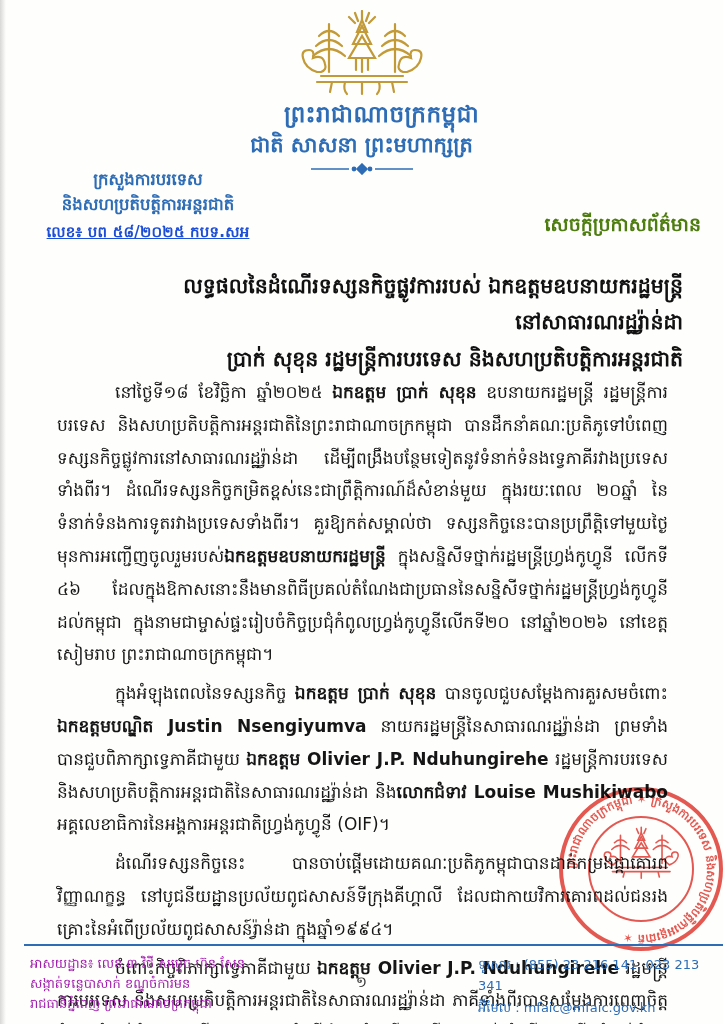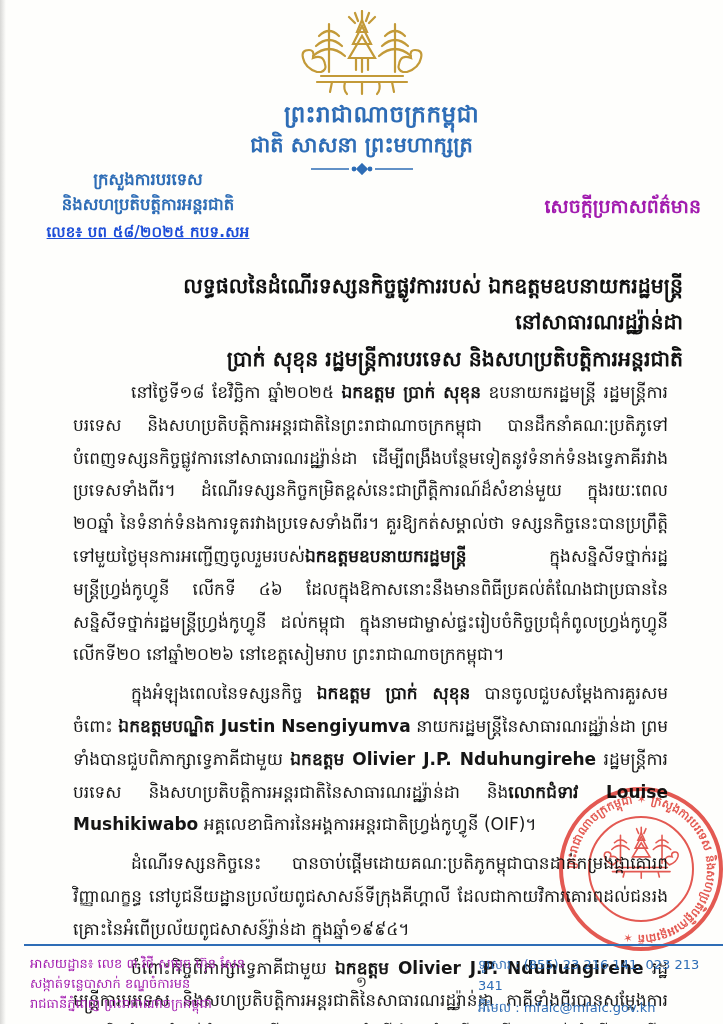--- a/index.html
+++ b/index.html
@@ -14,24 +14,24 @@
     box-shadow:0 0 6px rgba(0,0,0,.25);
   }
   .edge-shade{position:absolute;left:0;top:0;width:6px;height:100%;background:linear-gradient(90deg,#d8d8d6,#fefefc);}
   .crest{position:absolute;left:50%;transform:translateX(-50%);top:10px;width:150px;height:92px;}
   .kingdom{position:absolute;left:0;width:100%;text-align:center;font-weight:bold;color:#2e6db6;}
   .kingdom-1{top:100px;font-size:23px;letter-spacing:.5px;padding-left:20px;}
   .kingdom-2{top:131px;font-size:21px;}
   .ornament{position:absolute;left:50%;transform:translateX(-50%);top:163px;width:110px;height:12px;}
   .ministry{position:absolute;left:28px;top:168px;width:240px;text-align:center;color:#2e6db6;font-weight:bold;font-size:16.5px;line-height:1.5;}
   .refno{margin-top:3px;color:#1d4ed8;font-size:15px;font-weight:bold;letter-spacing:.2px;text-decoration:underline;}
-  .doc-type{position:absolute;right:22px;top:194px;font-size:19px;font-weight:bold;color:#a21caf;font-family:Liberation Serif, serif;}
+  .doc-type{position:absolute;right:22px;top:212px;font-size:19px;font-weight:bold;color:#4d7c0f;font-family:Liberation Serif, serif;}
   .title{position:absolute;left:40px;top:268px;width:643px;text-align:right;font-weight:bold;font-size:20.5px;line-height:1.78;color:#111;}
   .body-text{position:absolute;left:57px;top:376px;width:611px;font-size:17px;line-height:1.93;text-align:justify;color:#151515;}
-  .body-text p{margin:0 0 6px 16px;text-indent:58px;}
+  .body-text p{margin:0 0 6px 0;text-indent:58px;}
   .stamp{position:absolute;left:556px;top:784px;width:170px;height:170px;opacity:.85;mix-blend-mode:multiply;pointer-events:none;}
   .footer-rule{position:absolute;left:24px;top:944px;width:699px;height:0;border-top:2.5px solid #2e6db6;}
   .footer-address{position:absolute;left:30px;top:954px;font-size:13px;line-height:1.55;color:#a21caf;}
   .footer-page{position:absolute;left:0;top:972px;width:100%;text-align:center;font-size:15px;color:#333;}
   .footer-contacts{position:absolute;left:478px;top:954px;font-size:13px;line-height:1.65;color:#2e6db6;}
   .b{font-weight:bold;}
 </style>
 </head>
 <body>
 

